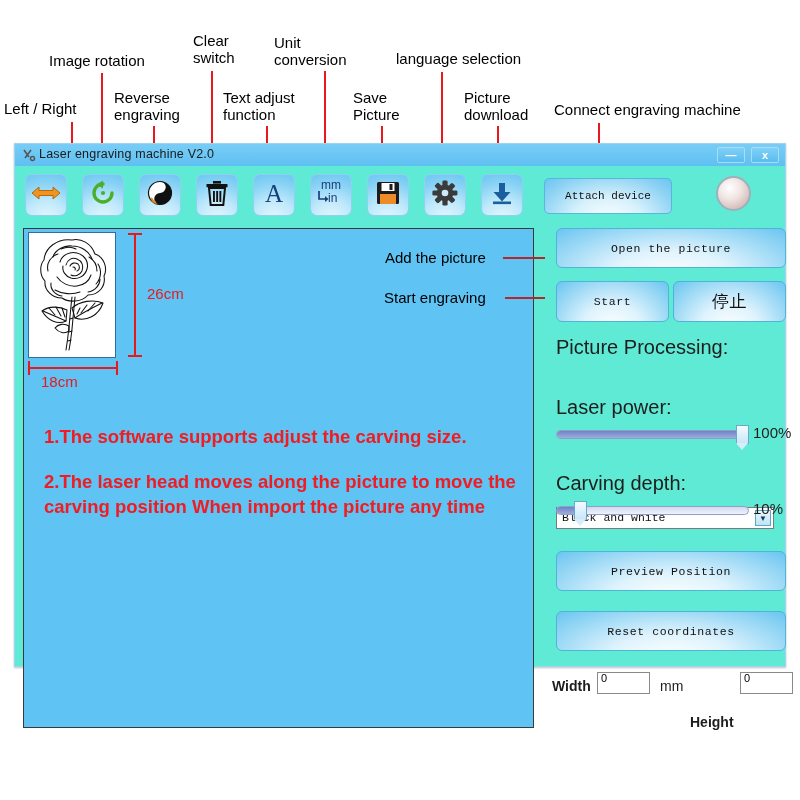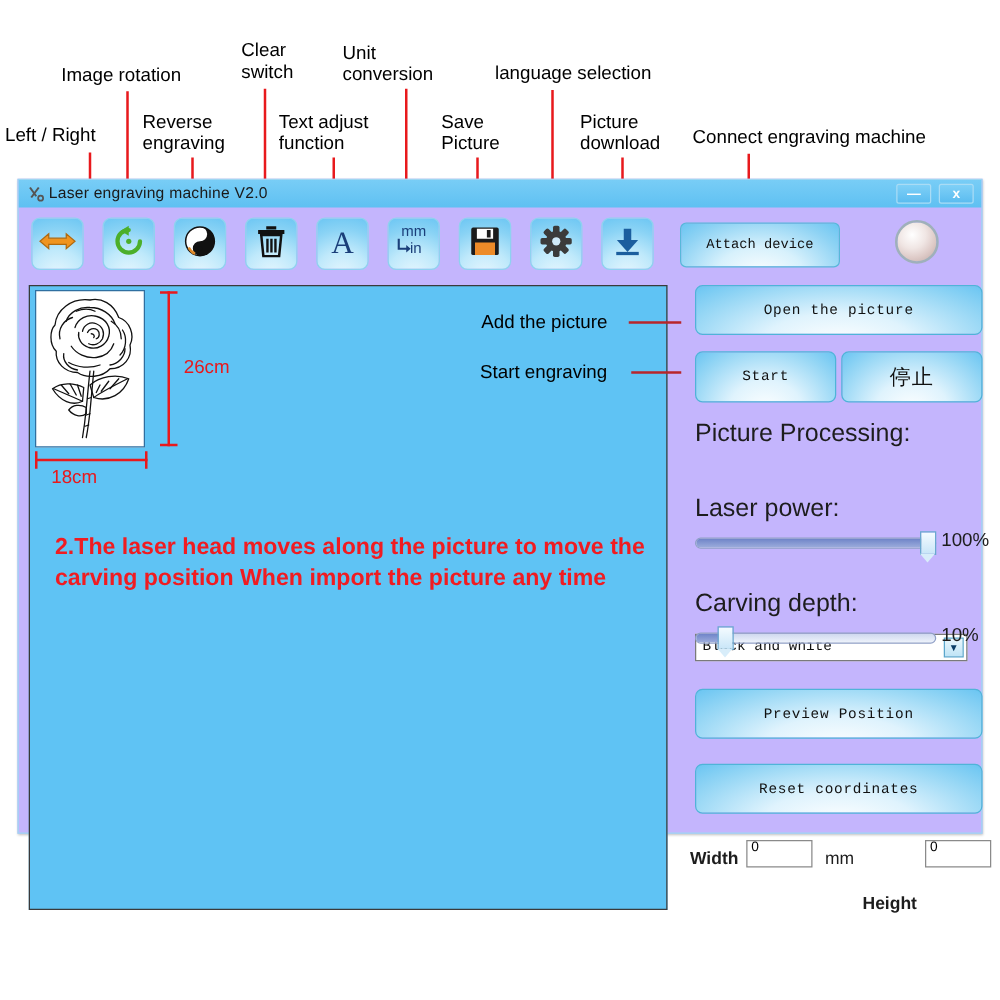--- a/index.html
+++ b/index.html
@@ -12,21 +12,21 @@
   
   .anno{
     position:absolute;color:#000;font-family:"Liberation Sans",sans-serif;
     font-size:15px;line-height:17px;white-space:pre;
   }
   .leader{position:absolute;background:#e8191c;width:2px;}
 
   
   #win{
     position:absolute;left:14px;top:143px;width:772px;height:524px;
-    background:#c4b5fd;border:1px solid #9ed6f2;box-sizing:border-box;
+    background:#5eead4;border:1px solid #9ed6f2;box-sizing:border-box;
     box-shadow:0 1px 2px rgba(0,0,0,.25);
   }
   #titlebar{
     position:absolute;left:0;top:0;right:0;height:22px;
     background:linear-gradient(#78cdf6,#5fc0f2);
   }
   #title-icon{
     position:absolute;left:7px;top:4px;width:14px;height:14px;
     color:#4a4a4a;font-size:13px;line-height:14px;text-align:center;
   }
@@ -355,20 +355,21 @@
       <div class="dimline" style="left:104px;top:4px;width:14px;height:2px;"></div>
       <div class="dimline" style="left:104px;top:126px;width:14px;height:2px;"></div>
       <div class="dimcap" style="left:123px;top:56px;">26cm</div>
 
       <div class="dimline" style="left:4px;top:138px;width:90px;height:2px;"></div>
       <div class="dimline" style="left:4px;top:132px;width:2px;height:14px;"></div>
       <div class="dimline" style="left:92px;top:132px;width:2px;height:14px;"></div>
       <div class="dimcap" style="left:17px;top:144px;">18cm</div>
 
       <div id="notes">
+        <p>1.The software supports adjust the carving size.</p>
         <p>2.The laser head moves along the picture to move the carving  position When import the picture any time</p>
       </div>
     </div>
 
     <div class="callout" style="left:370px;top:105px;">Add the picture</div>
     <div class="callout-line" style="left:488px;top:113px;width:42px;"></div>
 
     <div class="callout" style="left:369px;top:145px;">Start engraving</div>
     <div class="callout-line" style="left:490px;top:153px;width:40px;"></div>
 

